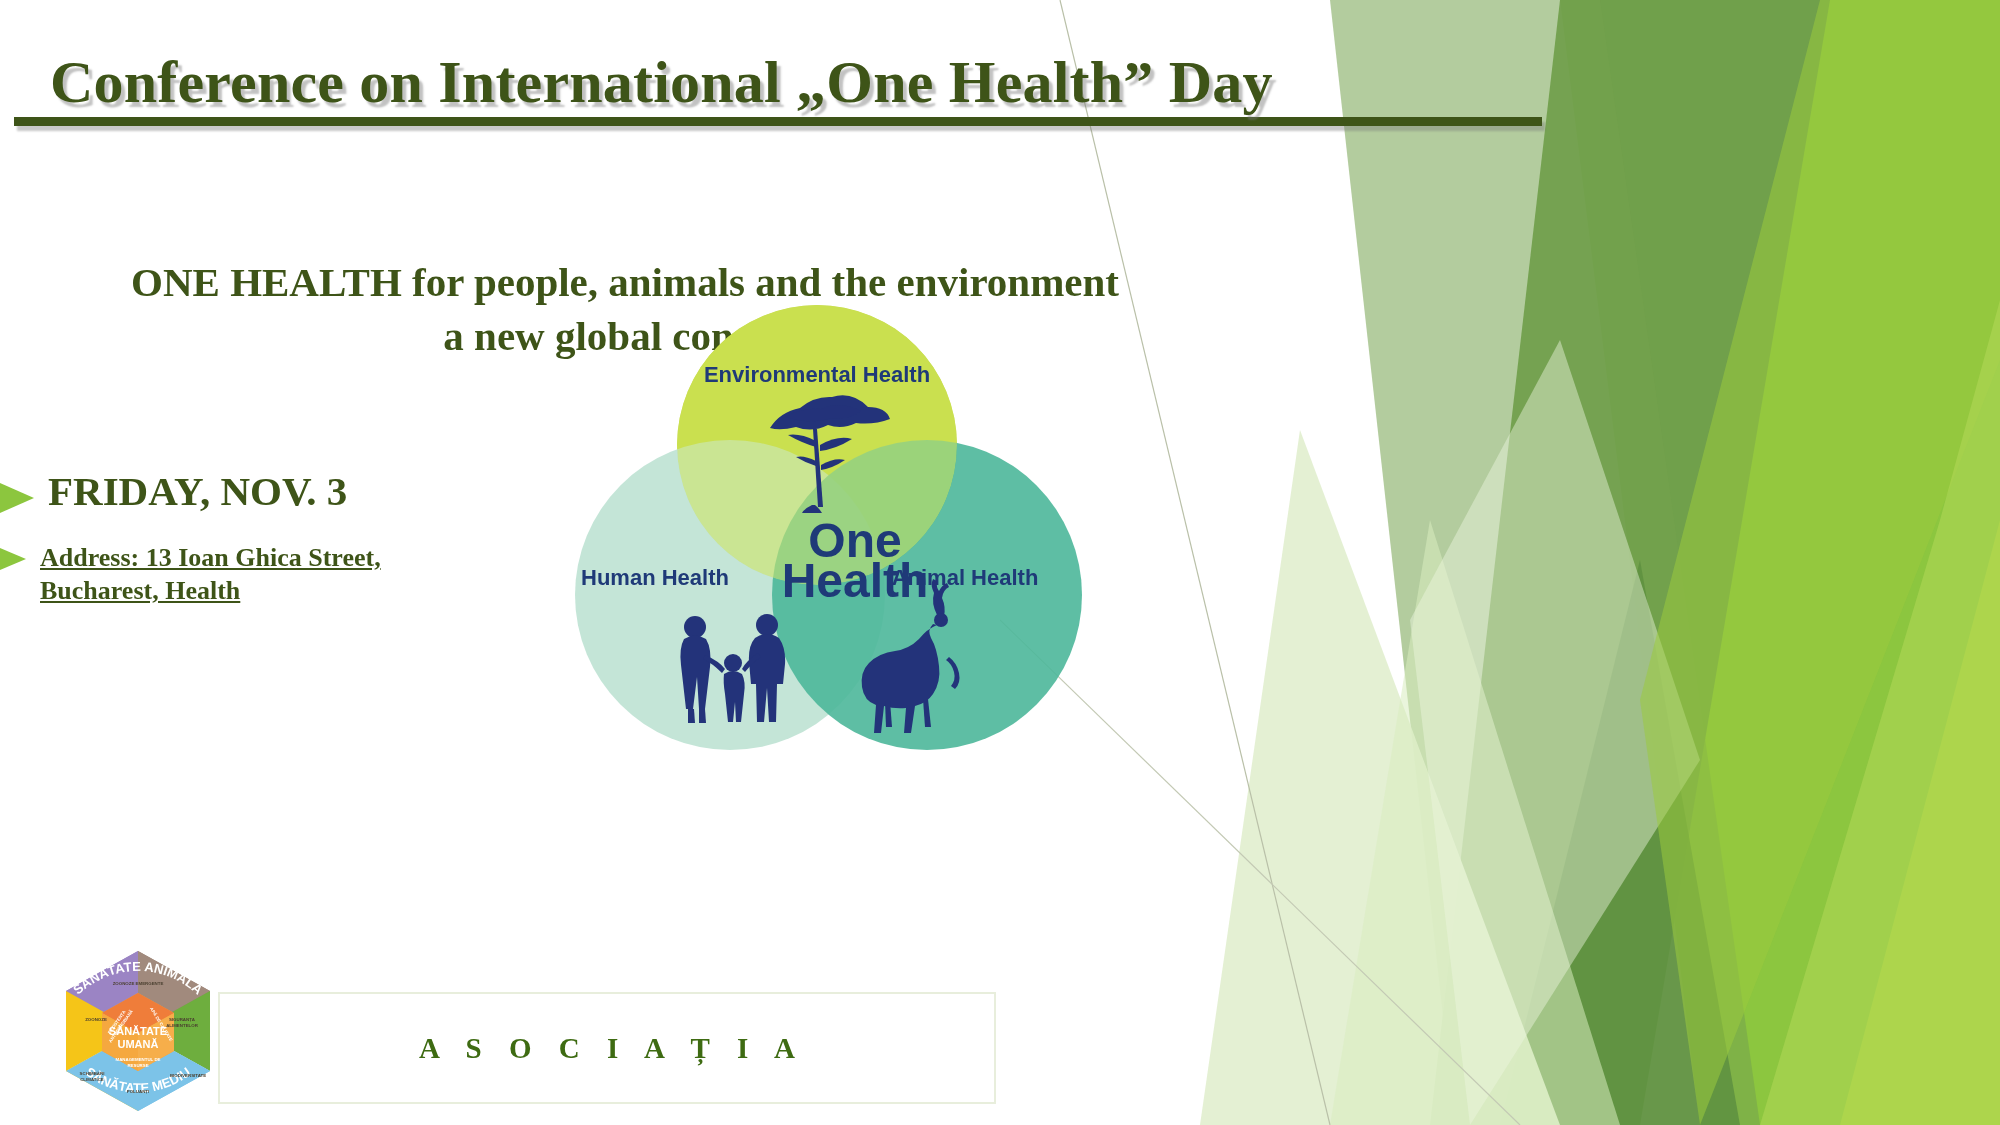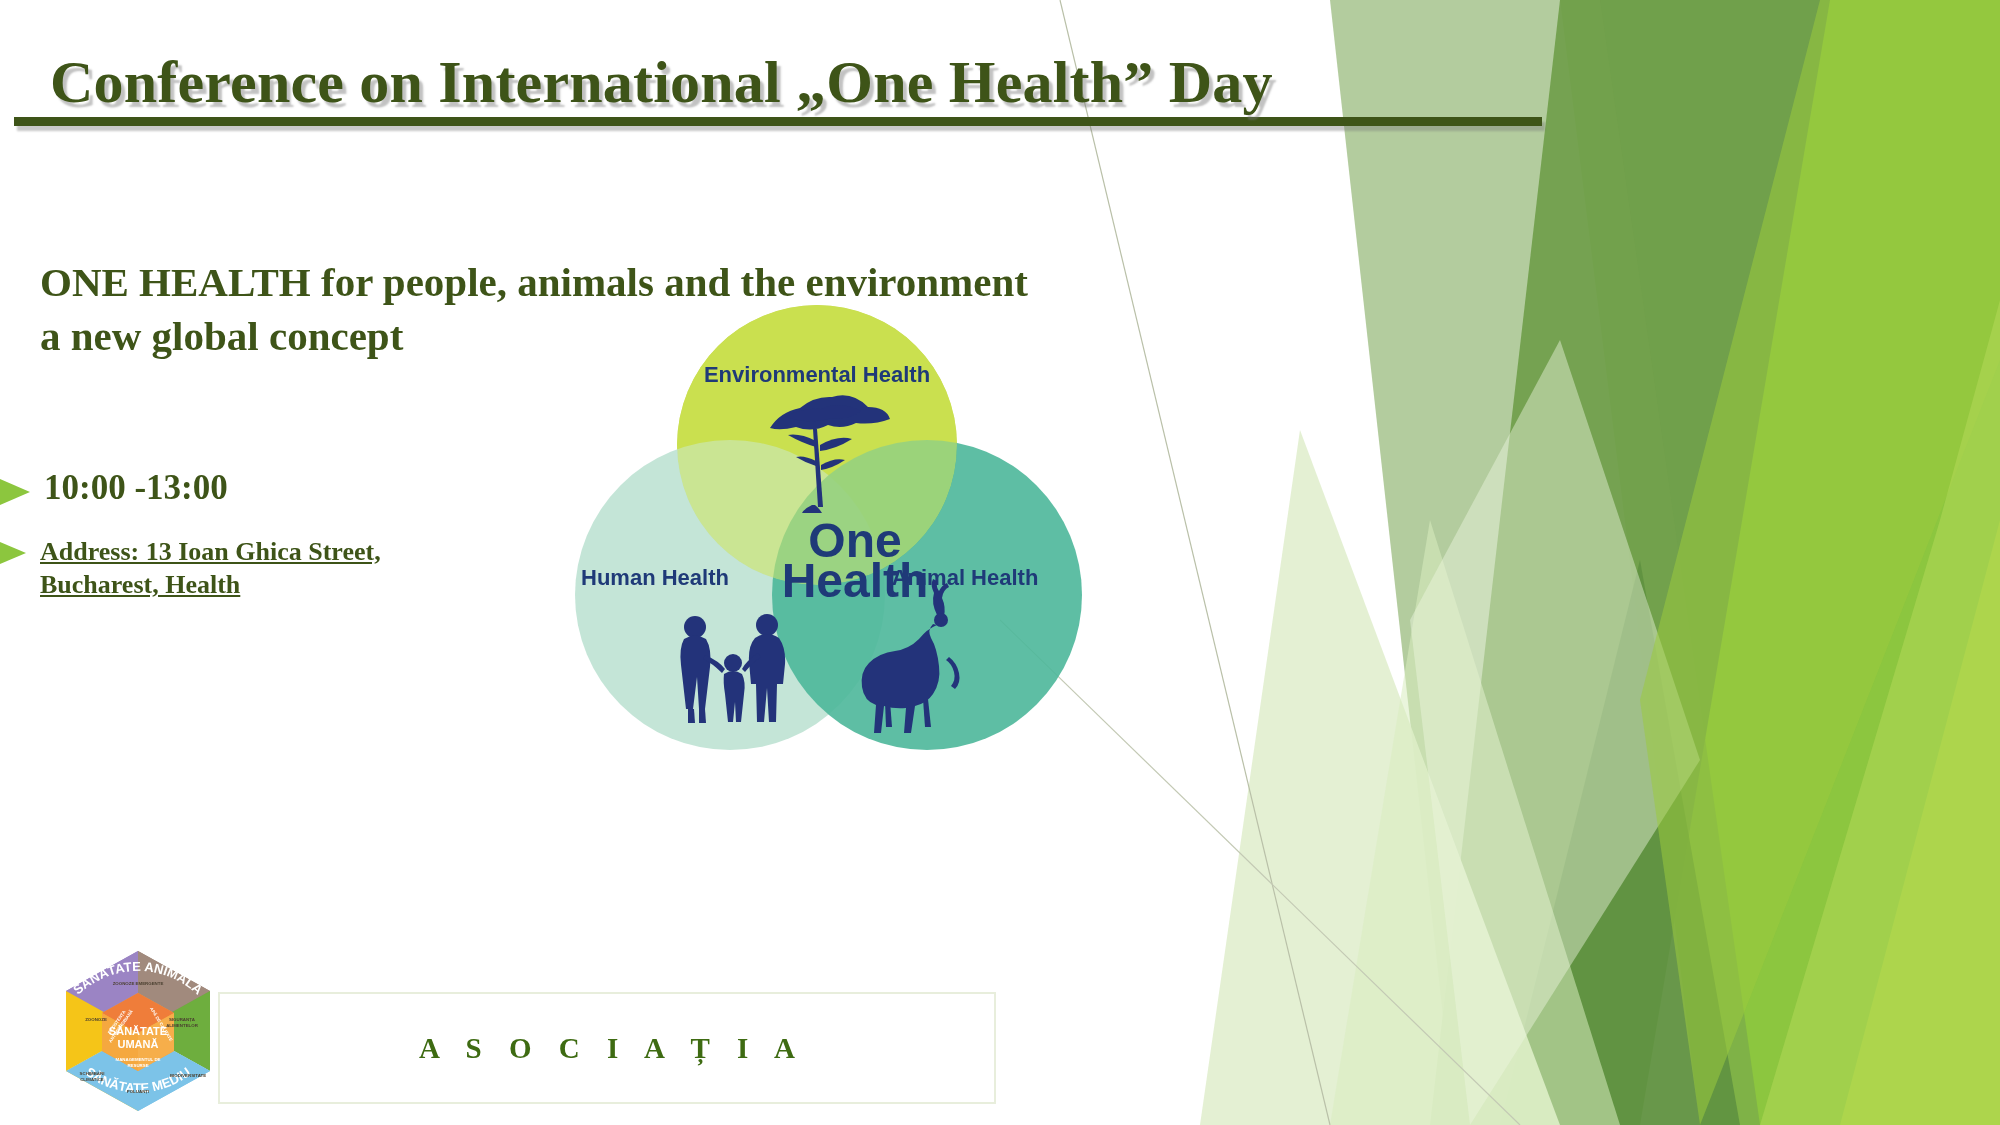--- a/index.html
+++ b/index.html
@@ -16,21 +16,21 @@
   .title-wrap{position:absolute;left:14px;top:50px;width:1540px;}
   .title{
     font-size:60px;font-weight:bold;color:#3e5418;letter-spacing:.2px;
     text-shadow:4px 5px 2px rgba(120,120,120,.45);
     white-space:nowrap;line-height:1.08;margin-left:36px;
   }
   .title-rule{margin-top:2px;height:9px;background:#3e5418;width:1528px;
               box-shadow:3px 5px 2px rgba(120,120,120,.4);}
 
   
-  .subtitle{position:absolute;left:40px;top:255px;width:1170px;
+  .subtitle{position:absolute;left:40px;top:255px;width:1170px;text-align:center;
             font-size:41px;font-weight:bold;color:#3e5418;line-height:1.32;}
 
   
   .bullets{position:absolute;left:0px;top:470px;width:520px;}
   .bullet{display:flex;align-items:flex-start;margin-bottom:28px;}
   .tri{flex:0 0 auto;margin-right:14px;}
   .tri svg{display:block;}
   .btext{color:#3e5418;font-weight:bold;}
   .b0 .btext{font-size:41px;line-height:1.05;}
   .b0 .tri{margin-top:13px;}
@@ -91,29 +91,29 @@
     <div class="title-rule"></div>
   </div>
 
   <div class="subtitle">
     <div>ONE HEALTH for people, animals and the environment</div>
     <div>a new global concept</div>
   </div>
 
   <div class="bullets">
 
-
-    <div class="bullet b1">
+    <div class="bullet b0">
       <span class="tri">
-        <svg width="30" height="26" viewBox="0 0 30 26">
-            <polygon points="0,0 30,13 0,26" fill="#8cc63e"></polygon>
+        <svg width="34" height="30" viewBox="0 0 34 30">
+            <polygon points="0,0 34,15 0,30" fill="#8cc63e"></polygon>
           </svg>
       </span>
-      <span class="btext">10:00 -13:00</span>
+      <span class="btext">FRIDAY, NOV. 3</span>
     </div>
+
 
     <div class="bullet b2">
       <span class="tri">
         <svg width="26" height="22" viewBox="0 0 26 22">
             <polygon points="0,0 26,11 0,22" fill="#8cc63e"></polygon>
           </svg>
       </span>
       <span class="btext">
         <span>Address: 13 Ioan Ghica Street,</span><br>
         <span>Bucharest, Health</span>

